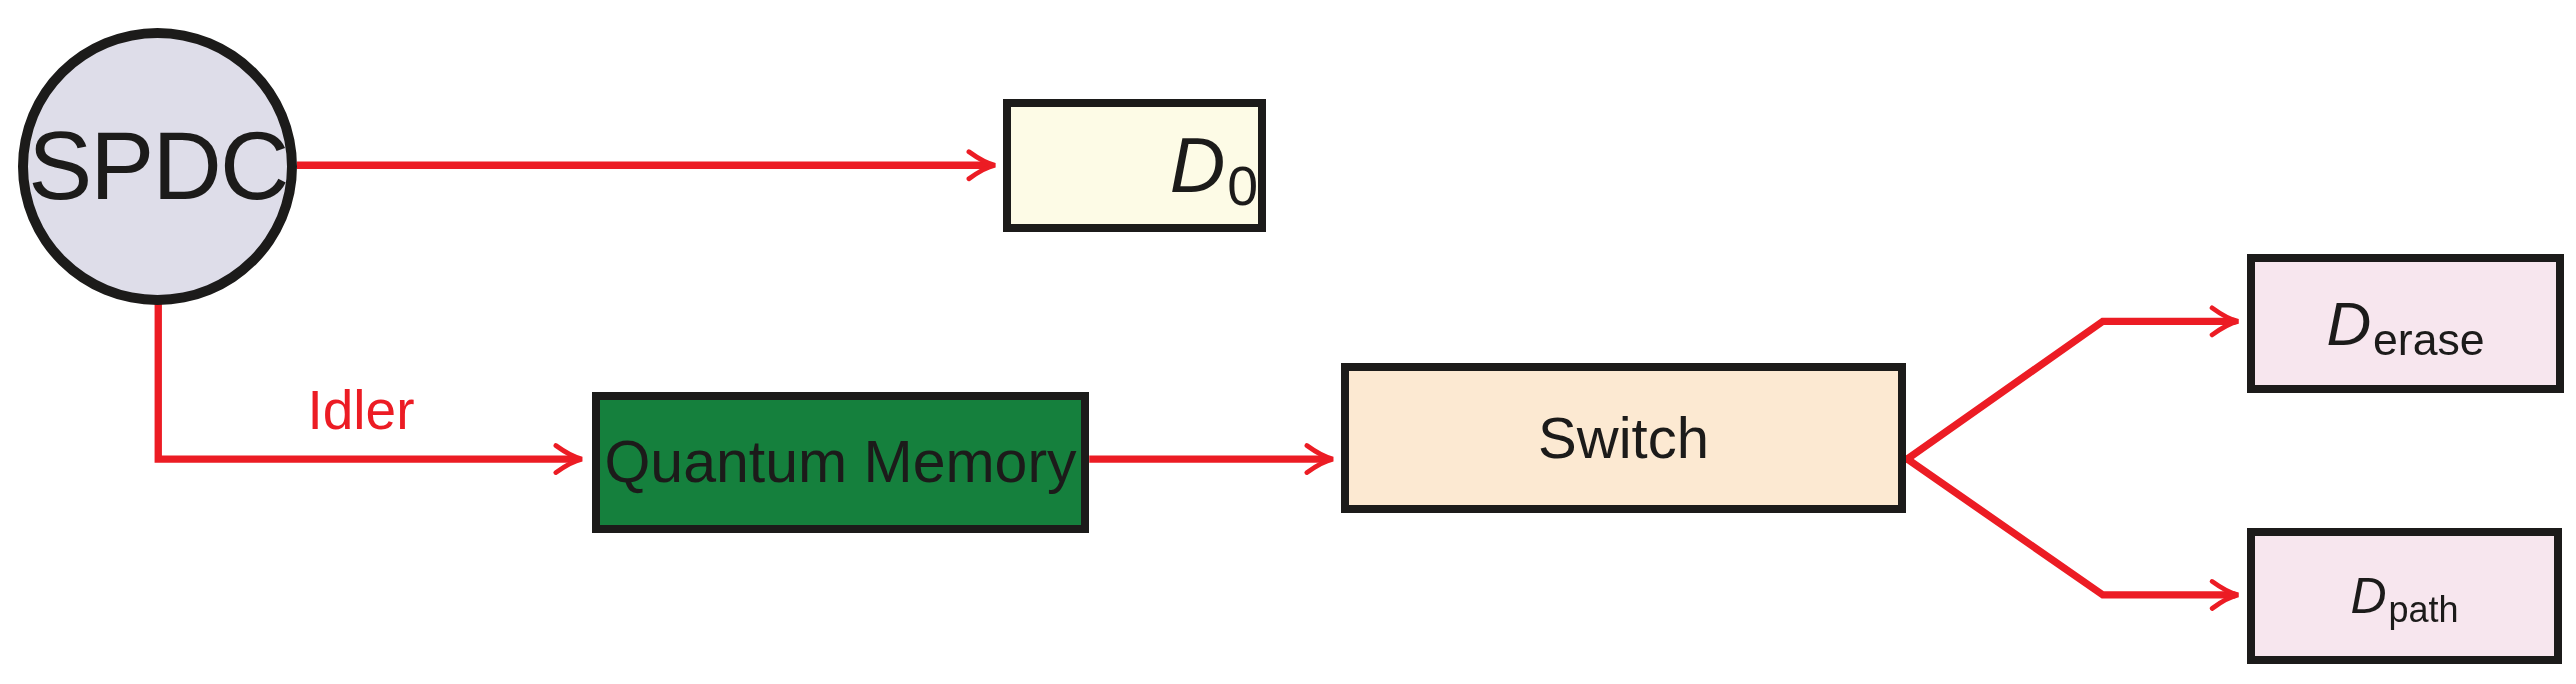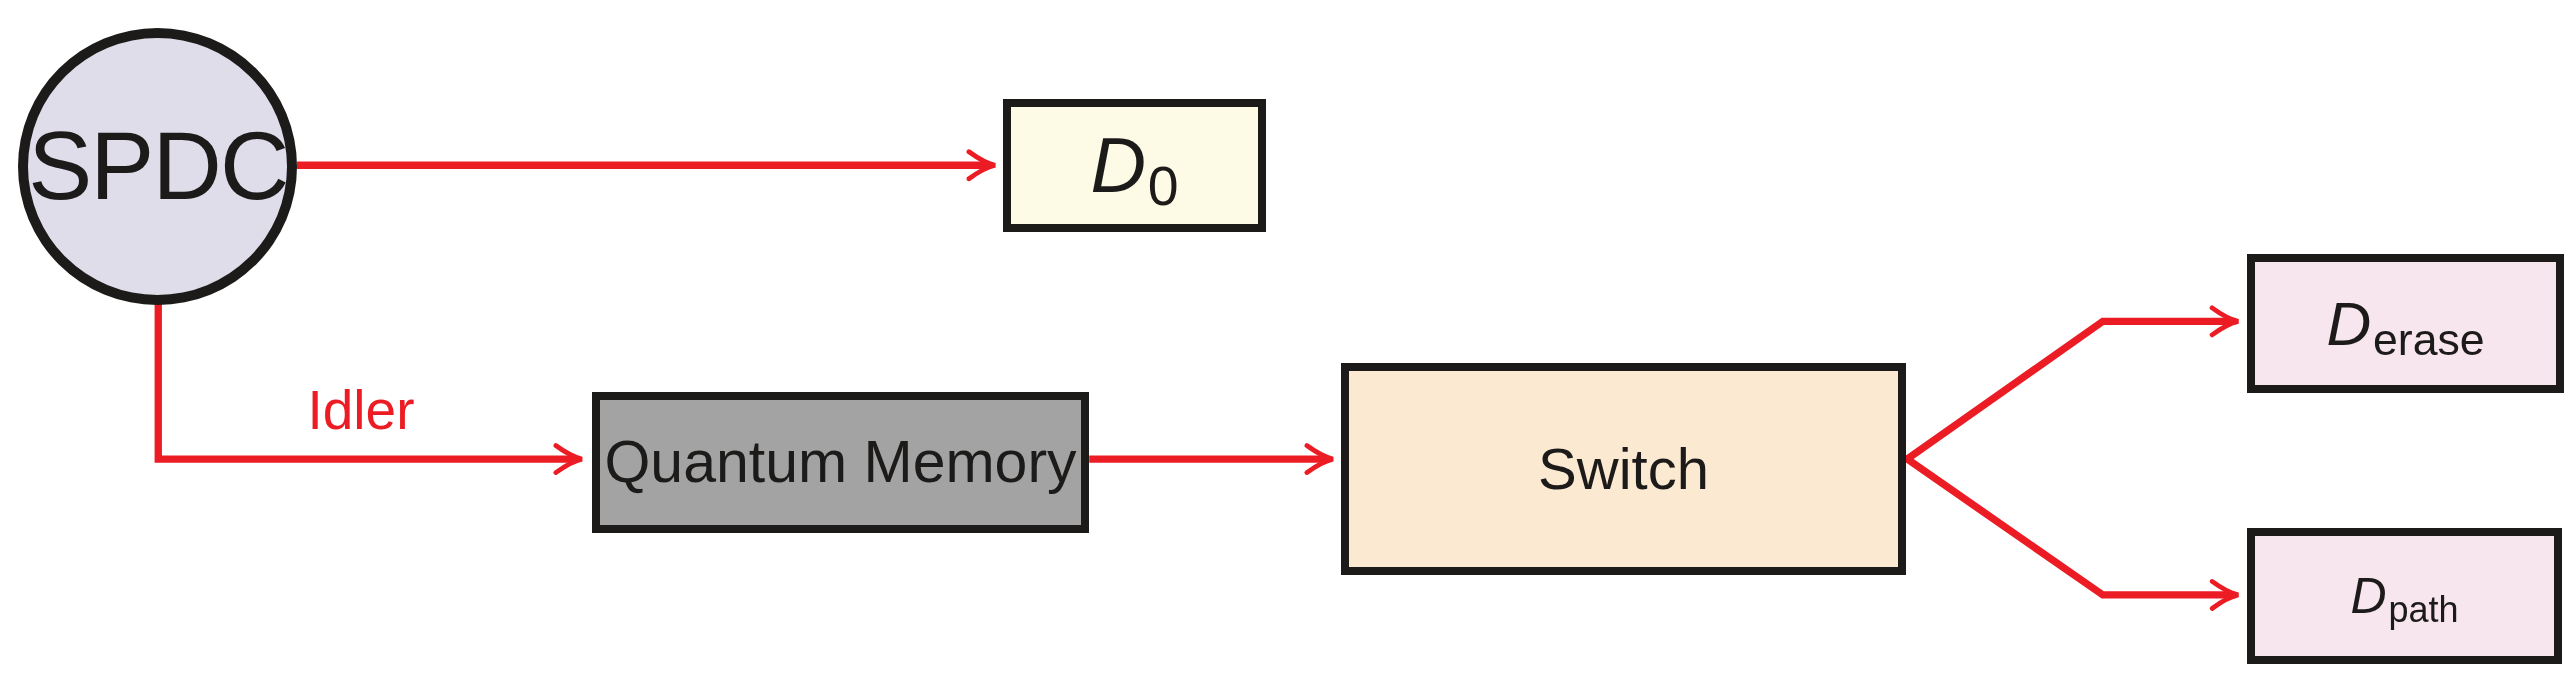--- a/index.html
+++ b/index.html
@@ -25,21 +25,21 @@
   #spdc-node {
     left: 18.4px; top: 27.6px; width: 279px; height: 277px;
     border-radius: 50%;
     border-width: 10px;
     font-size: 96px;
     letter-spacing: -1.8px;
   }
   #d0-box     { left: 1003px; top: 99px; width: 263px; height: 133px; font-size: 77px; }
   #qmem-box   { left: 592px;  top: 392px; width: 497px; height: 141px; font-size: 59px; }
   #switch-box {
-    left: 1341px; top: 363px; width: 565px; height: 212px;
+    left: 1341px; top: 363px; width: 565px; height: 150px;
     flex-direction: column;
     row-gap: 35px;
     font-size: 58px;
     line-height: 1;
     justify-content: center;
   }
   #derase-box { left: 2247px; top: 254px; width: 317px; height: 139px; font-size: 62px; }
   #dpath-box  { left: 2247px; top: 528px; width: 315px; height: 136px; font-size: 50px; }
   .label-wrap { white-space: nowrap; line-height: 1; }
   .dvar { font-style: italic; }
@@ -82,27 +82,27 @@
     <path d="M 2077 500 L 2290 350 H 2432" fill="none" stroke-width="8" stroke-linecap="round" stroke-linejoin="miter" marker-end="url(#arrowhead)" stroke="#ec1c24"></path>
 
     <path d="M 2077 500 L 2290 648 H 2432" fill="none" stroke-width="8" stroke-linecap="round" stroke-linejoin="miter" marker-end="url(#arrowhead)" stroke="#ec1c24"></path>
   </svg>
 
   <div class="node" id="spdc-node" style="background-color: rgb(222, 221, 233);">
     <span class="label-wrap">SPDC</span>
   </div>
 
 
-  <div class="node" id="d0-box" style="background-color: rgb(253, 251, 230);">
+  <div class="node" id="d0-box" style="background-color: rgb(253, 251, 230); justify-content: flex-end;">
     <span class="label-wrap"><span class="dvar">D</span><span class="dsub">0</span></span>
   </div>
 
   <div class="edge-label" id="idler-label" style="color: rgb(236, 28, 36);">Idler</div>
 
-  <div class="node" id="qmem-box" style="background-color: #a3a3a3;">
+  <div class="node" id="qmem-box" style="background-color: #15803d;">
     <span class="label-wrap">Quantum Memory</span>
   </div>
 
   <div class="node" id="switch-box" style="background-color: rgb(252, 233, 210);">
     <span class="label-wrap">Switch</span>
   </div>
 
   <div class="node" id="derase-box" style="background-color: rgb(247, 230, 238);">
     <span class="label-wrap"><span class="dvar">D</span><span class="dsub">erase</span></span>
   </div>

